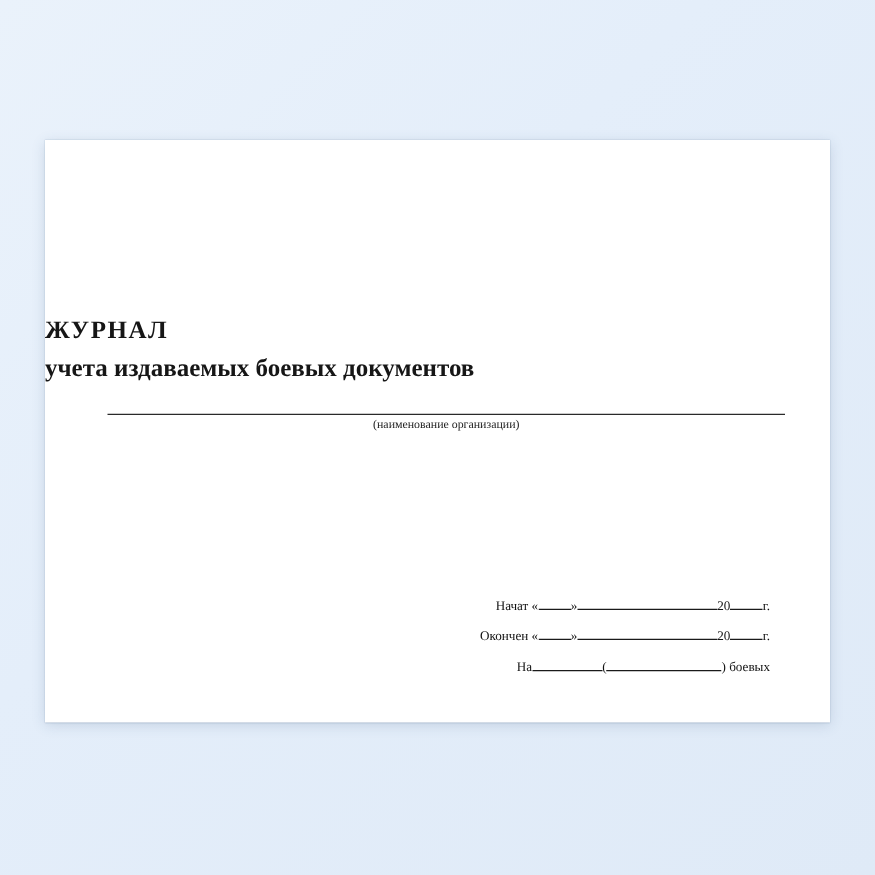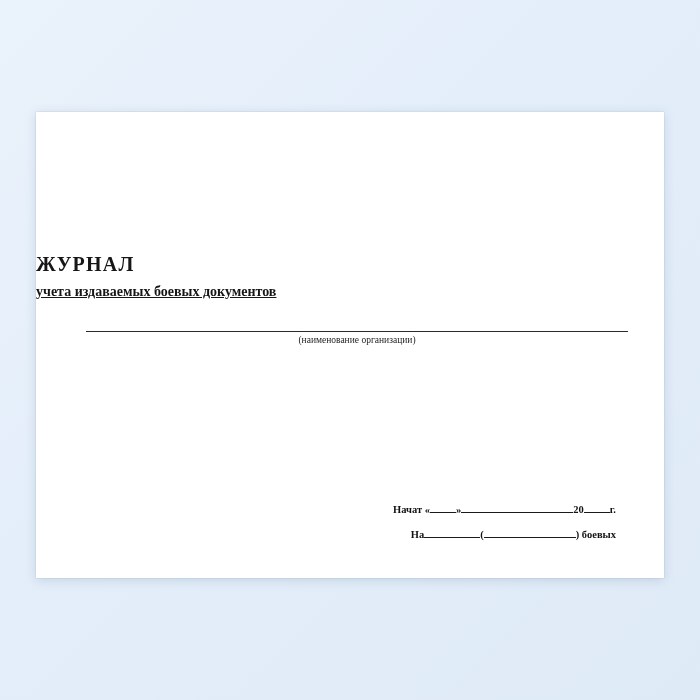--- a/index.html
+++ b/index.html
@@ -46,24 +46,23 @@
   }
   .doc-title {
     font-size: 20px;
     font-weight: bold;
     letter-spacing: 1.2px;
     color: #161616;
     line-height: 1.2;
   }
   .doc-subtitle {
     margin-top: 8px;
-    font-size: 14px;
+    font-size: 20px;
     font-weight: bold;
     color: #161616;
-    text-decoration: underline;
   }
   .org-block {
     position: absolute;
     left: 50px;
     right: 36px;
     top: 218px;
     text-align: center;
   }
   .org-rule {
     border-bottom: 1px solid #2a2a2a;
@@ -74,21 +73,21 @@
     margin-top: 3px;
     font-size: 9.5px;
     color: #1d1d1d;
   }
   .footer-block {
     position: absolute;
     right: 48px;
     bottom: 38px;
     text-align: right;
     font-size: 10.5px;
-    font-weight: bold;
+    font-weight: normal;
     color: #121212;
     line-height: 1.0;
   }
   .footer-line {
     margin-bottom: 14px;
     white-space: nowrap;
   }
   .footer-line:last-child {
     margin-bottom: 0;
   }
@@ -118,20 +117,23 @@
         <div class="org-rule"></div>
         <div class="org-caption">(наименование организации)</div>
       </div>
 
       <div class="footer-block">
 
         <div class="footer-line">
           <span>Начат «</span><span class="u u-xs"></span><span>»</span><span class="u u-lg"></span><span>20</span><span class="u u-xs"></span><span>г.</span>
         </div>
 
+        <div class="footer-line">
+          <span>Окончен «</span><span class="u u-xs"></span><span>»</span><span class="u u-lg"></span><span>20</span><span class="u u-xs"></span><span>г.</span>
+        </div>
 
         <div class="footer-line">
           <span>На</span><span class="u u-sm"></span><span>(</span><span class="u u-md"></span><span>)</span>&nbsp;<span>боевых</span>
         </div>
 
       </div>
 
     </div>
   </div>
 </div>

